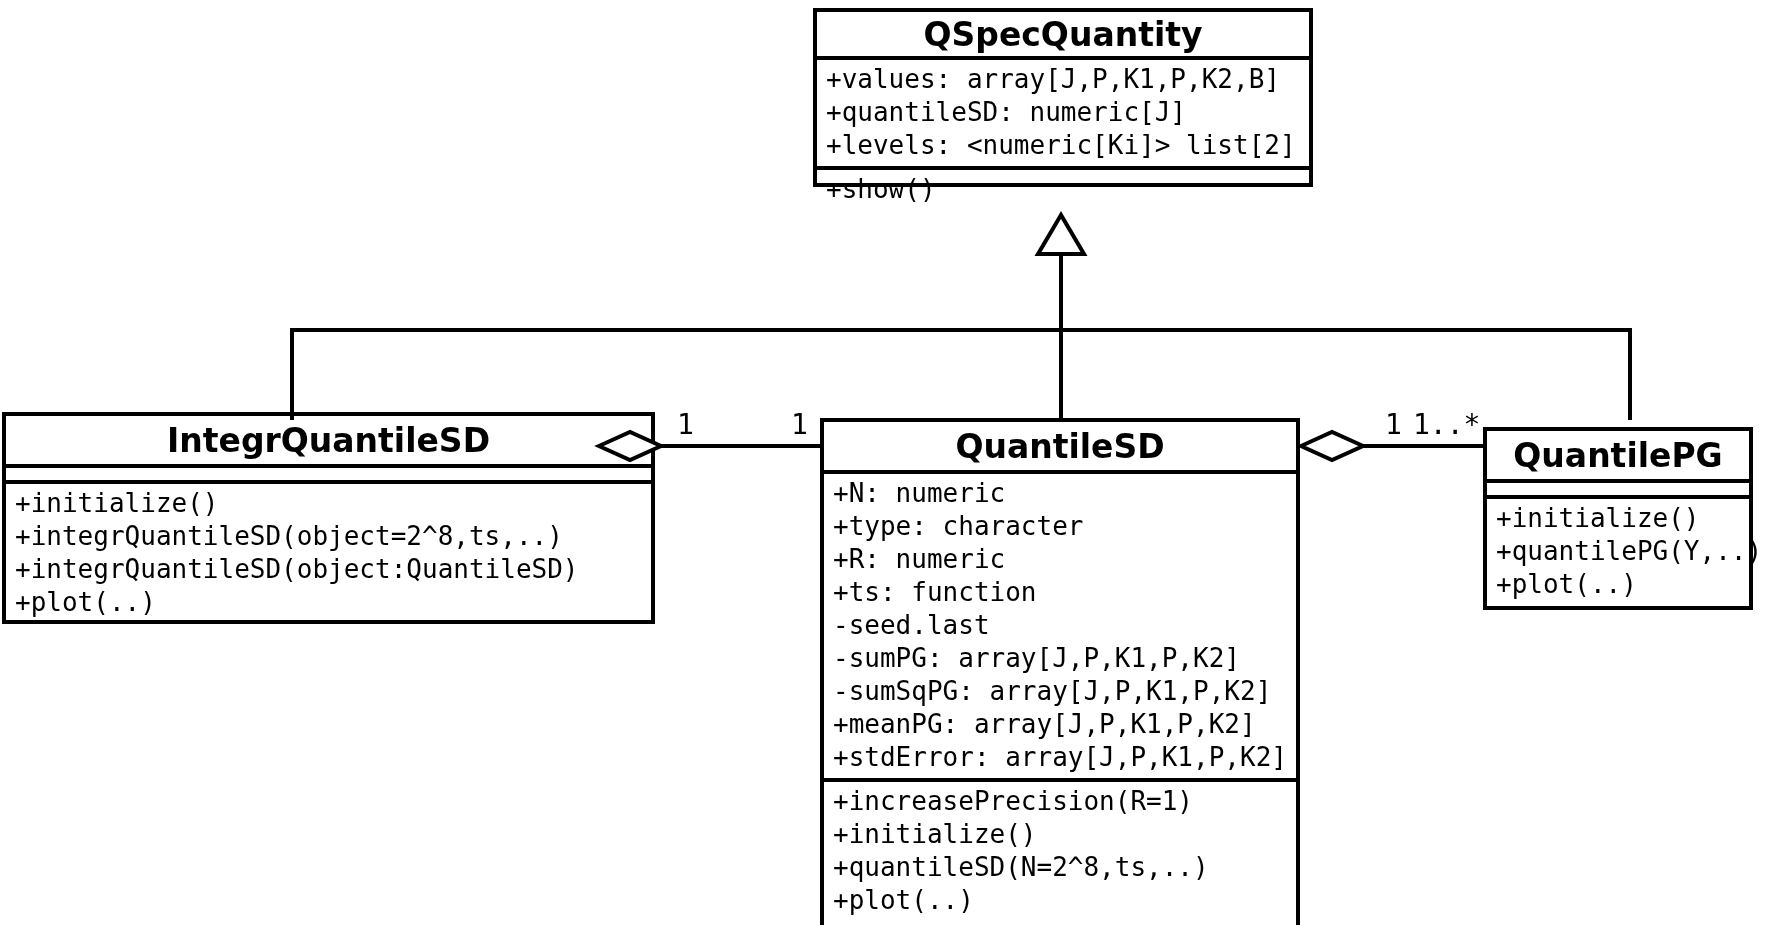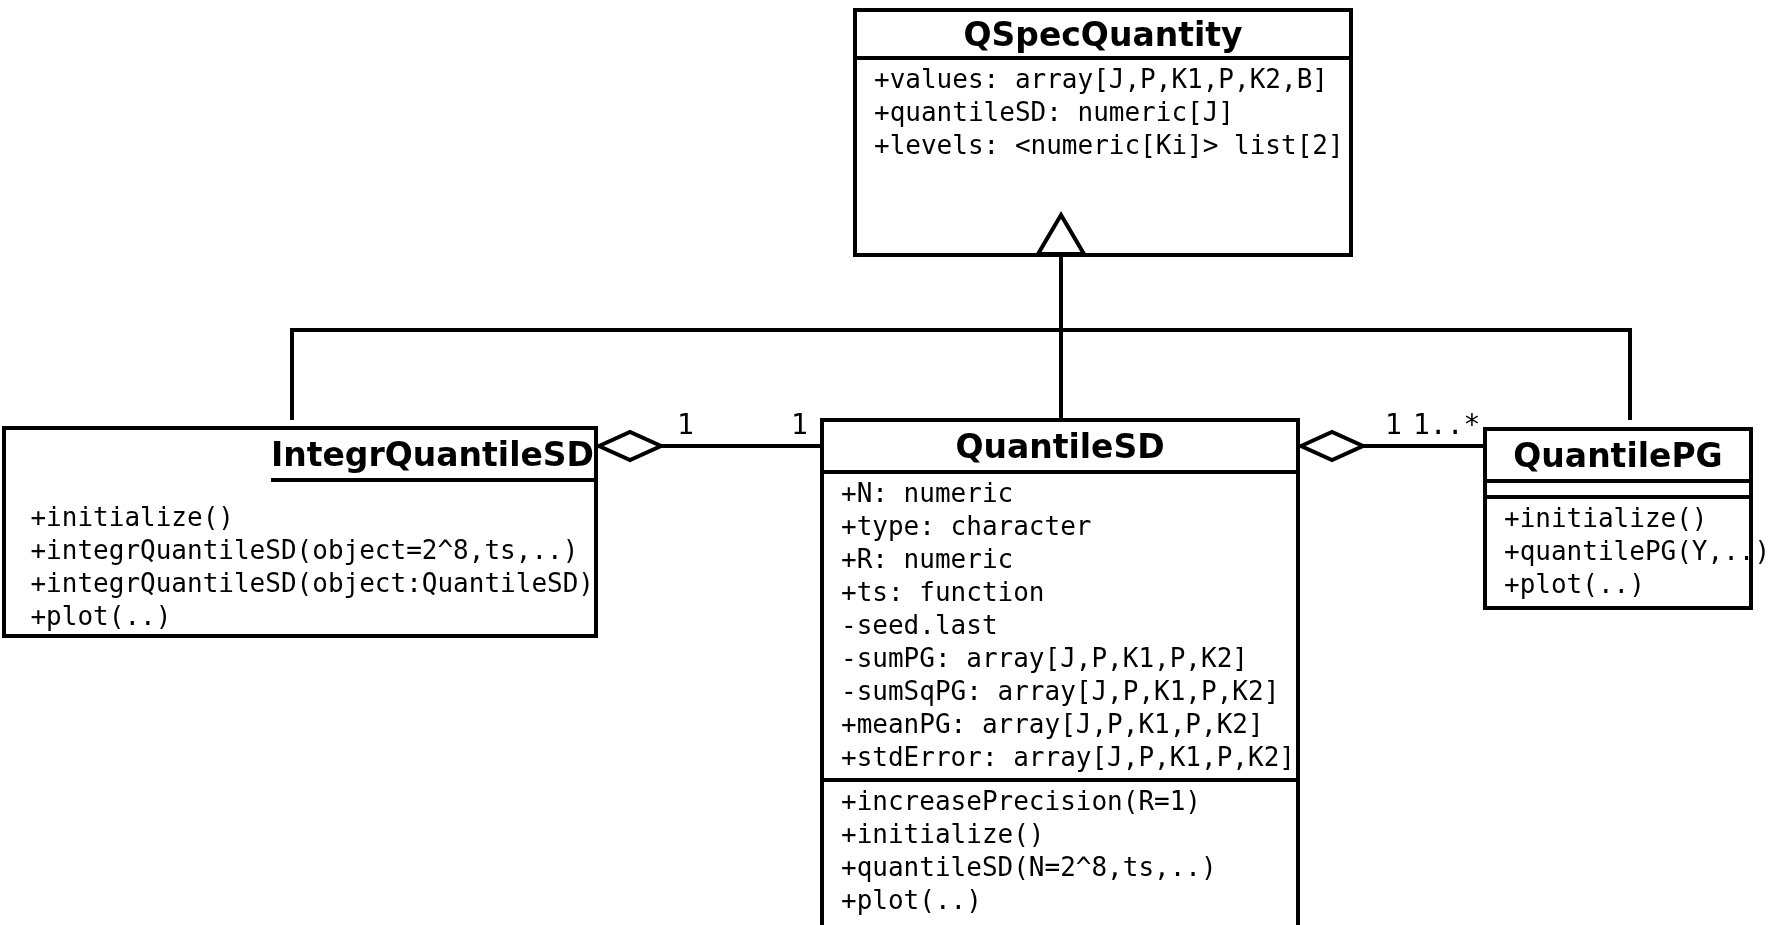--- a/index.html
+++ b/index.html
@@ -31,21 +31,21 @@
     text-align: center;
     border-bottom: 4px solid #000000;
     display: flex;
     align-items: center;
     justify-content: center;
     flex: 0 0 auto;
   }
   .compartment {
     border-bottom: 4px solid #000000;
     flex: 0 0 auto;
-    padding: 3px 0 4px 12px;
+    padding: 3px 0 4px 4px;
   }
   .compartment:last-child {
     border-bottom: none;
     flex: 1 1 auto;
   }
   .compartment.empty {
     padding: 0;
     height: 12px;
   }
   .member-row {
@@ -64,40 +64,43 @@
     pointer-events: none;
   }
   .multiplicity {
     position: absolute;
     font-family: "DejaVu Sans Mono", monospace;
     font-size: 28px;
     line-height: 30px;
     color: #000000;
   }
   
-  #class-qspec  { left: 813px;  top: 8px;   width: 500px; height: 249px; margin-left: 40px; }
+  #class-qspec  { left: 813px;  top: 8px;   width: 500px; height: 179px; }
   #class-qspec .class-title { height: 44px; }
-  #class-integr { left: 2px;    top: 426px; width: 596px; height: 212px; align-items: flex-end; }
+  #class-integr { left: 2px;    top: 412px; width: 653px; height: 212px; }
   #class-qsd    { left: 820px;  top: 418px; width: 480px; height: 528px; }
   #class-qpg    { left: 1483px; top: 427px; width: 270px; height: 183px; }
   #class-integr .class-title,
   #class-qsd .class-title,
   #class-qpg .class-title { height: 48px; }
 </style>
 </head>
 <body>
 
 <div id="canvas">
 
   <div class="uml-class" id="class-qspec">
     <div class="class-title">QSpecQuantity</div>
     <div class="compartment">
         <div class="member-row">+values: array[J,P,K1,P,K2,B]</div>
         <div class="member-row">+quantileSD: numeric[J]</div>
         <div class="member-row">+levels: &lt;numeric[Ki]&gt; list[2]</div>
+      </div>
+    <div class="compartment">
+        <div class="member-row">+show()</div>
       </div>
   </div>
 
   <div class="uml-class" id="class-integr">
     <div class="class-title">IntegrQuantileSD</div>
     <div class="compartment empty"></div>
     <div class="compartment">
         <div class="member-row">+initialize()</div>
         <div class="member-row">+integrQuantileSD(object=2^8,ts,..)</div>
         <div class="member-row">+integrQuantileSD(object:QuantileSD)</div>

